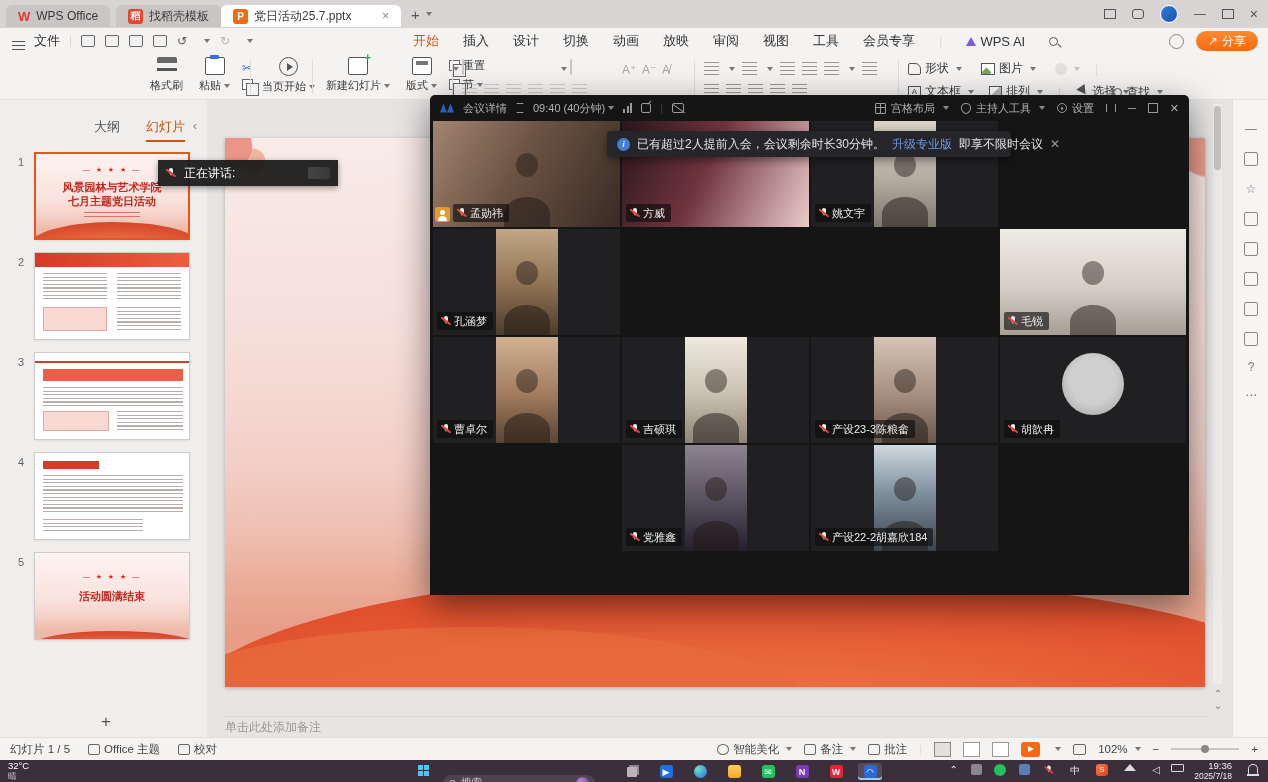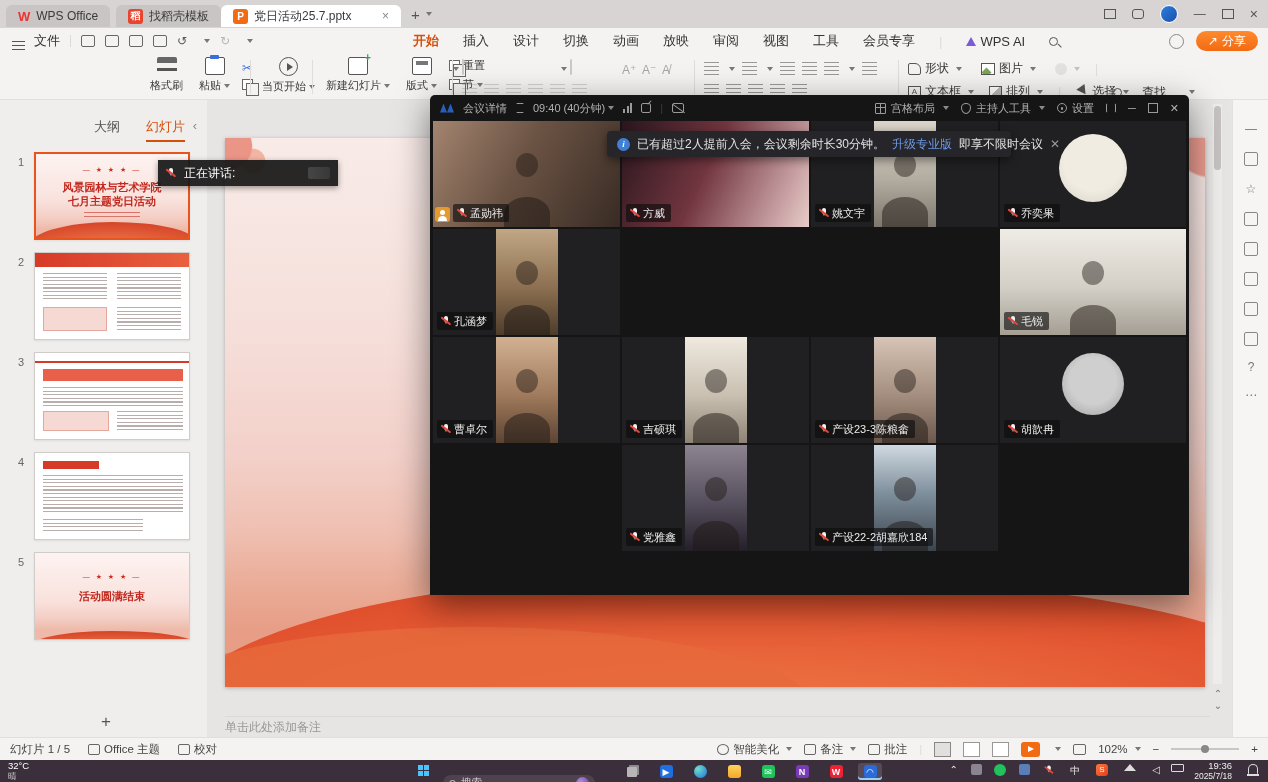--- a/index.html
+++ b/index.html
@@ -25,21 +25,21 @@
 
 #menubar { position:absolute; left:0; top:28px; width:1268px; height:26px; background:#f5f3f2; display:flex; align-items:center; }
 .mfile { display:flex; align-items:flex-end; gap:9px; padding:0 10px 0 12px; font-size:13px; color:#333; }
 .hamb { width:13px; height:9px; border-top:1.5px solid #555; border-bottom:1.5px solid #555; position:relative; }
 .hamb::after { content:""; position:absolute; left:0; top:2.8px; width:13px; height:1.5px; background:#555; }
 .qicons { display:flex; align-items:center; gap:10px; padding:0 10px; border-left:1px solid #ddd9d8; color:#555; }
 .qi { width:14px; height:12px; border:1.2px solid #666; border-radius:2px; position:relative; }
 .qi.undo,.qi.redo { border:none; width:14px; height:12px; font-size:12px; line-height:12px; color:#555; }
 .qi.redo { color:#b9b5b4; }
 #menus { display:flex; align-items:center; gap:24px; margin-left:150px; font-size:13px; color:#333; }
-#menus .mi.active { color:#d4500a; font-weight:bold; position:relative; }
+#menus .mi.active { color:#d4500a; font-weight:normal; position:relative; }
 #menus .mi.active::after { content:""; position:absolute; left:2px; right:2px; bottom:-6px; height:2px; background:#d4500a; }
 .ai-tri { width:0; height:0; border-left:5px solid transparent; border-right:5px solid transparent; border-bottom:9px solid #7b5bd6; display:inline-block; margin-right:4px; }
 .mag { width:9px; height:9px; border:1.4px solid #555; border-radius:50%; position:relative; display:inline-block; }
 .mag::after { content:""; position:absolute; left:7px; top:7px; width:5px; height:1.4px; background:#555; transform:rotate(45deg); }
 #mb-right { margin-left:auto; display:flex; align-items:center; gap:12px; padding-right:10px; }
 .sync { width:15px; height:15px; border:1.3px solid #8a8786; border-radius:50%; }
 #share-btn { background:linear-gradient(180deg,#ff8a2e,#f26a12); color:#fff; border-radius:11px; height:20px; padding:0 12px; display:flex; align-items:center; gap:4px; font-size:12px; }
 
 
 #toolbar { position:absolute; left:0; top:54px; width:1268px; height:46px; background:#f5f3f2; border-bottom:1px solid #e2dfde; }
@@ -382,21 +382,21 @@
       <span class="flex" style="gap:4px;margin-left:14px;">
           <span class="pic-ic"></span>
           <span>图片</span>
           <span class="caret"></span>
         </span>
       <span class="flex grayed" style="gap:4px;margin-left:14px;">
           <span class="person-ic"></span>
           <span class="caret"></span>
         </span>
       <span style="color:#ddd;margin:0 10px;">|</span>
-      <span class="flex" style="gap:20px;margin-top:47px;">
+      <span class="flex" style="gap:4px;margin-top:47px;">
           <span class="mag"></span>
           <span>查找</span>
           <span class="caret"></span>
         </span>
     </div>
     <div class="rgrp-line" style="margin-top:2px;">
       <span class="flex" style="gap:4px;">
           <span class="tbx-ic">A</span>
           <span>文本框</span>
           <span class="caret"></span>
@@ -571,27 +571,20 @@
     <div class="badge">
         <span class="mic"></span>
         <span>方威</span>
       </div>
   </div>
   <div class="tile" style="left:381px; top:26px; width:187px;">
     <div class="vpart g-yao sil"></div>
     <div class="badge">
         <span class="mic"></span>
         <span>姚文宇</span>
-      </div>
-  </div>
-  <div class="tile" style="left:570px; top:26px; width:186px;">
-    <div class="vava g-qiao" style="width:68px; height:68px;"></div>
-    <div class="badge">
-        <span class="mic"></span>
-        <span>乔奕果</span>
       </div>
   </div>
 
   <div class="tile" style="left:3px; top:134px; width:187px;">
     <div class="vpart g-kong sil"></div>
     <div class="badge">
         <span class="mic"></span>
         <span>孔涵梦</span>
       </div>
   </div>

